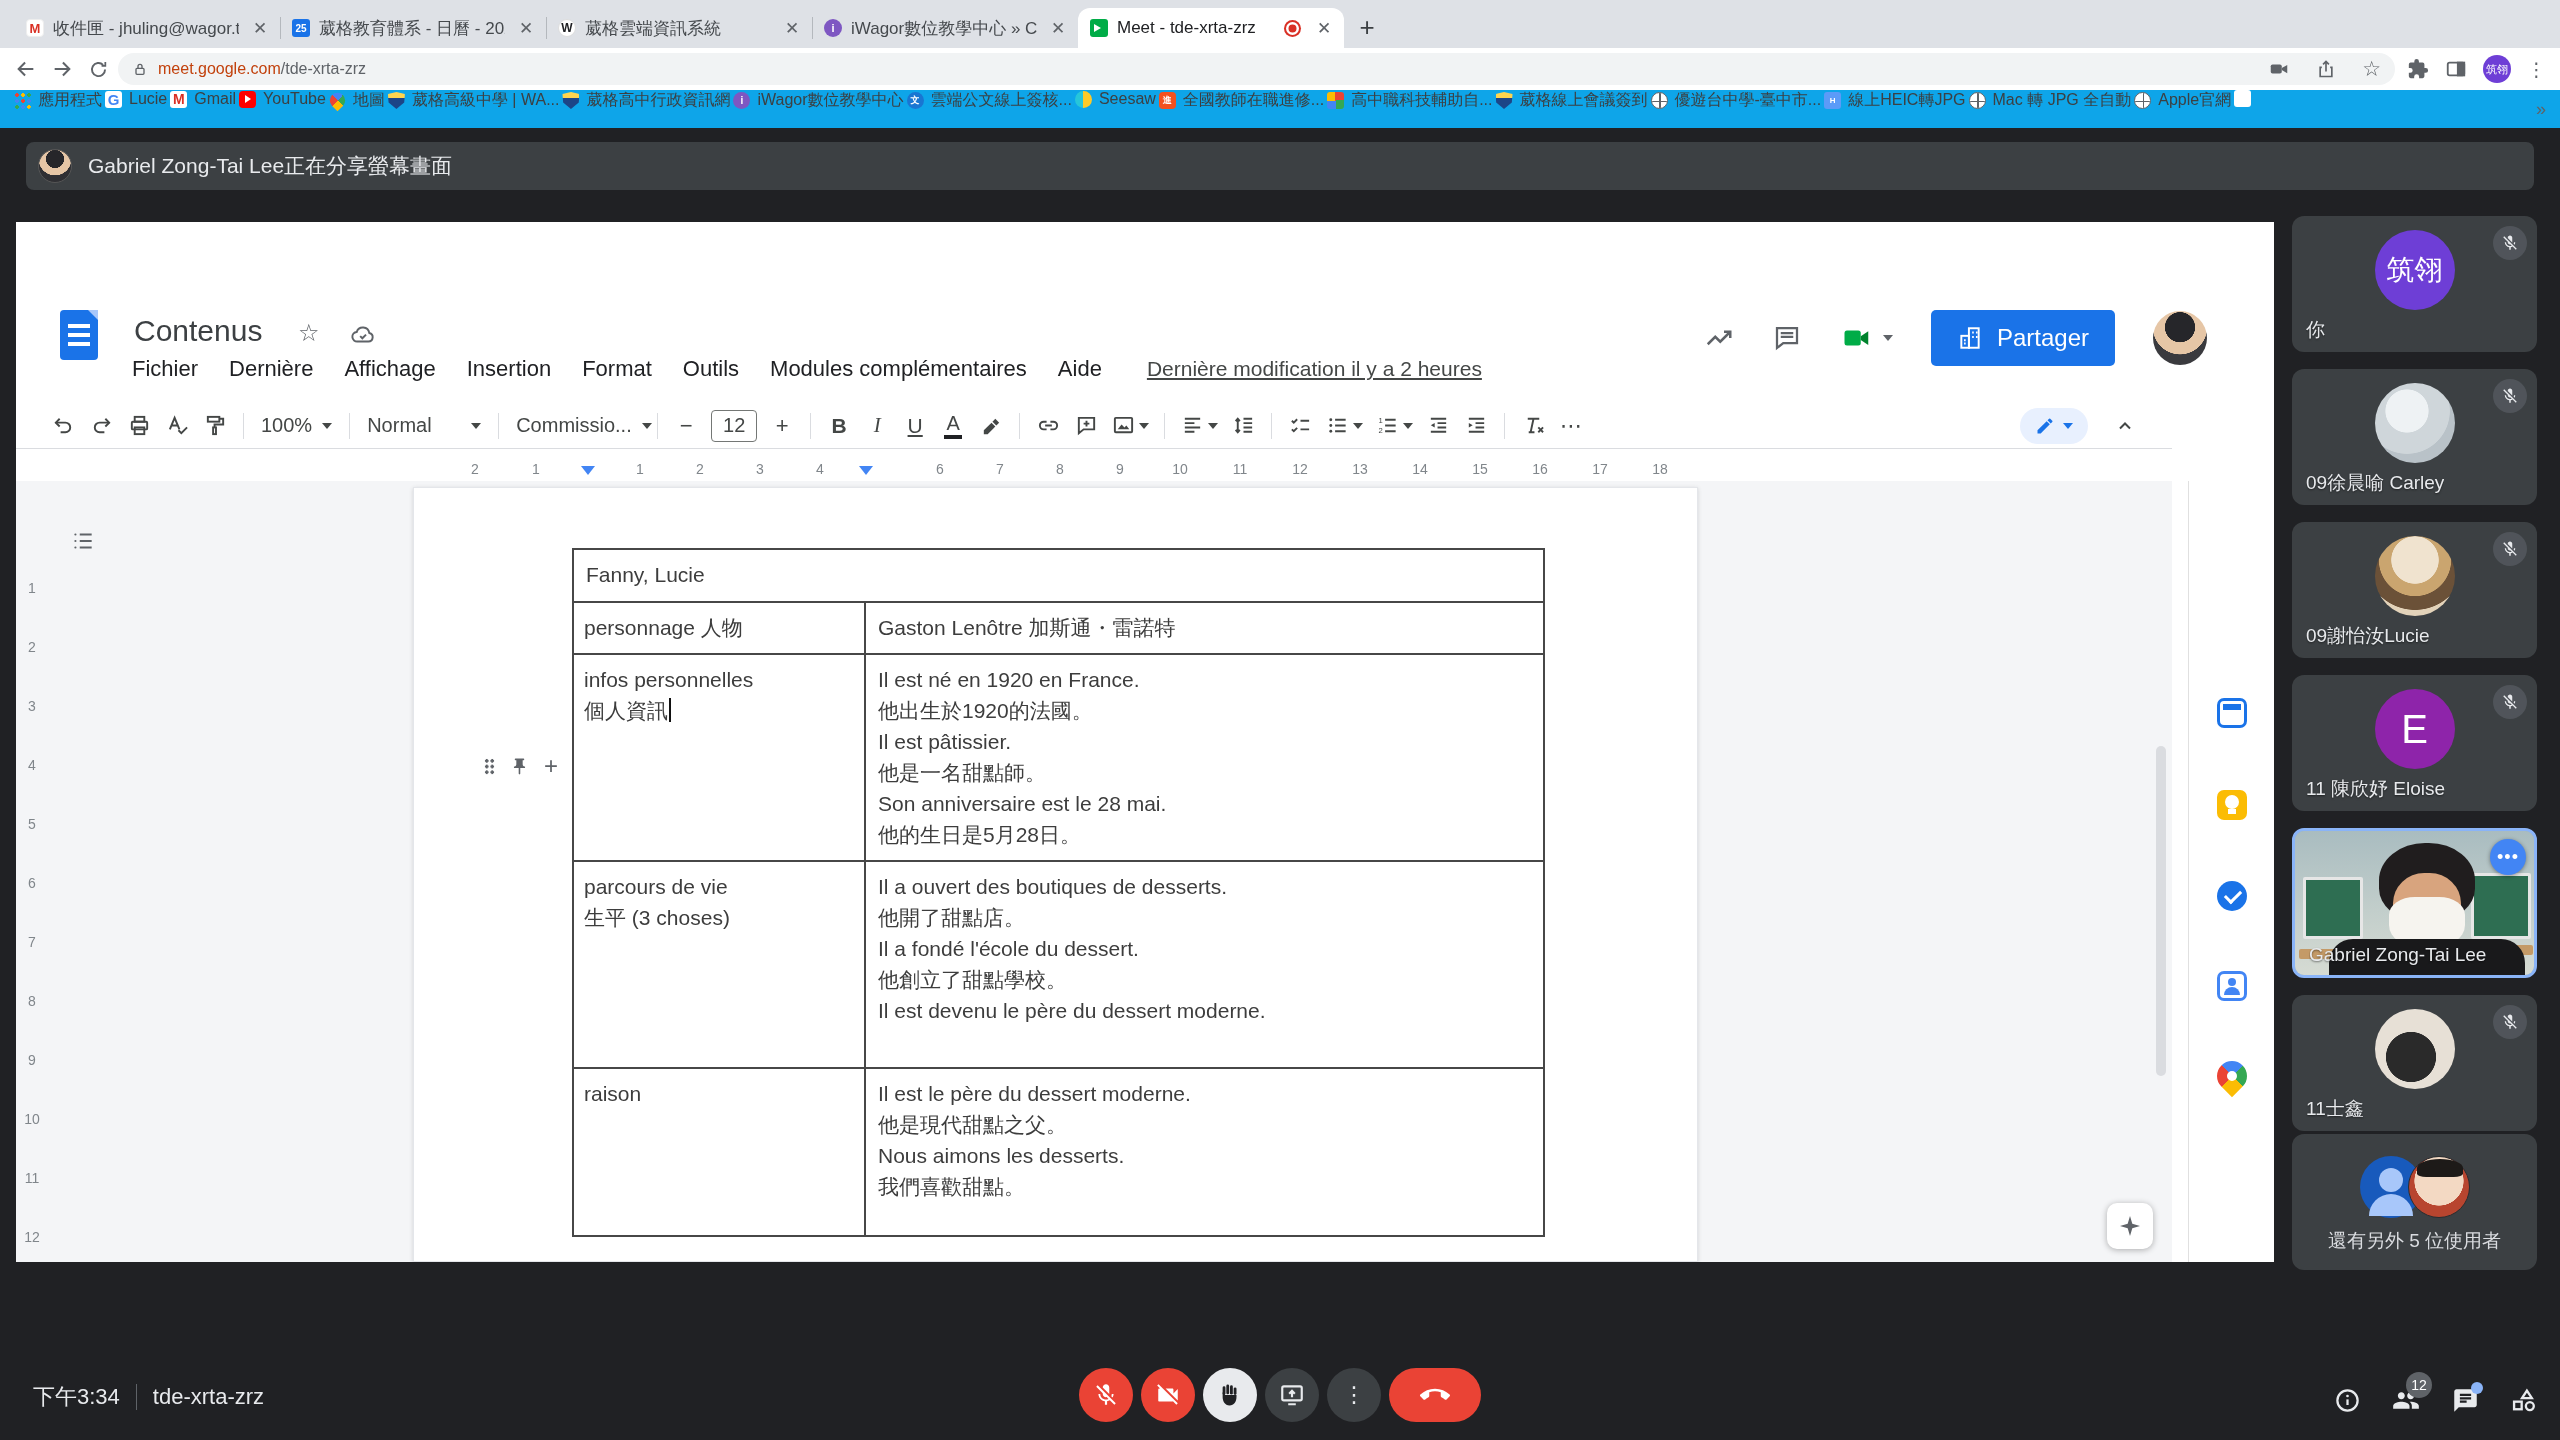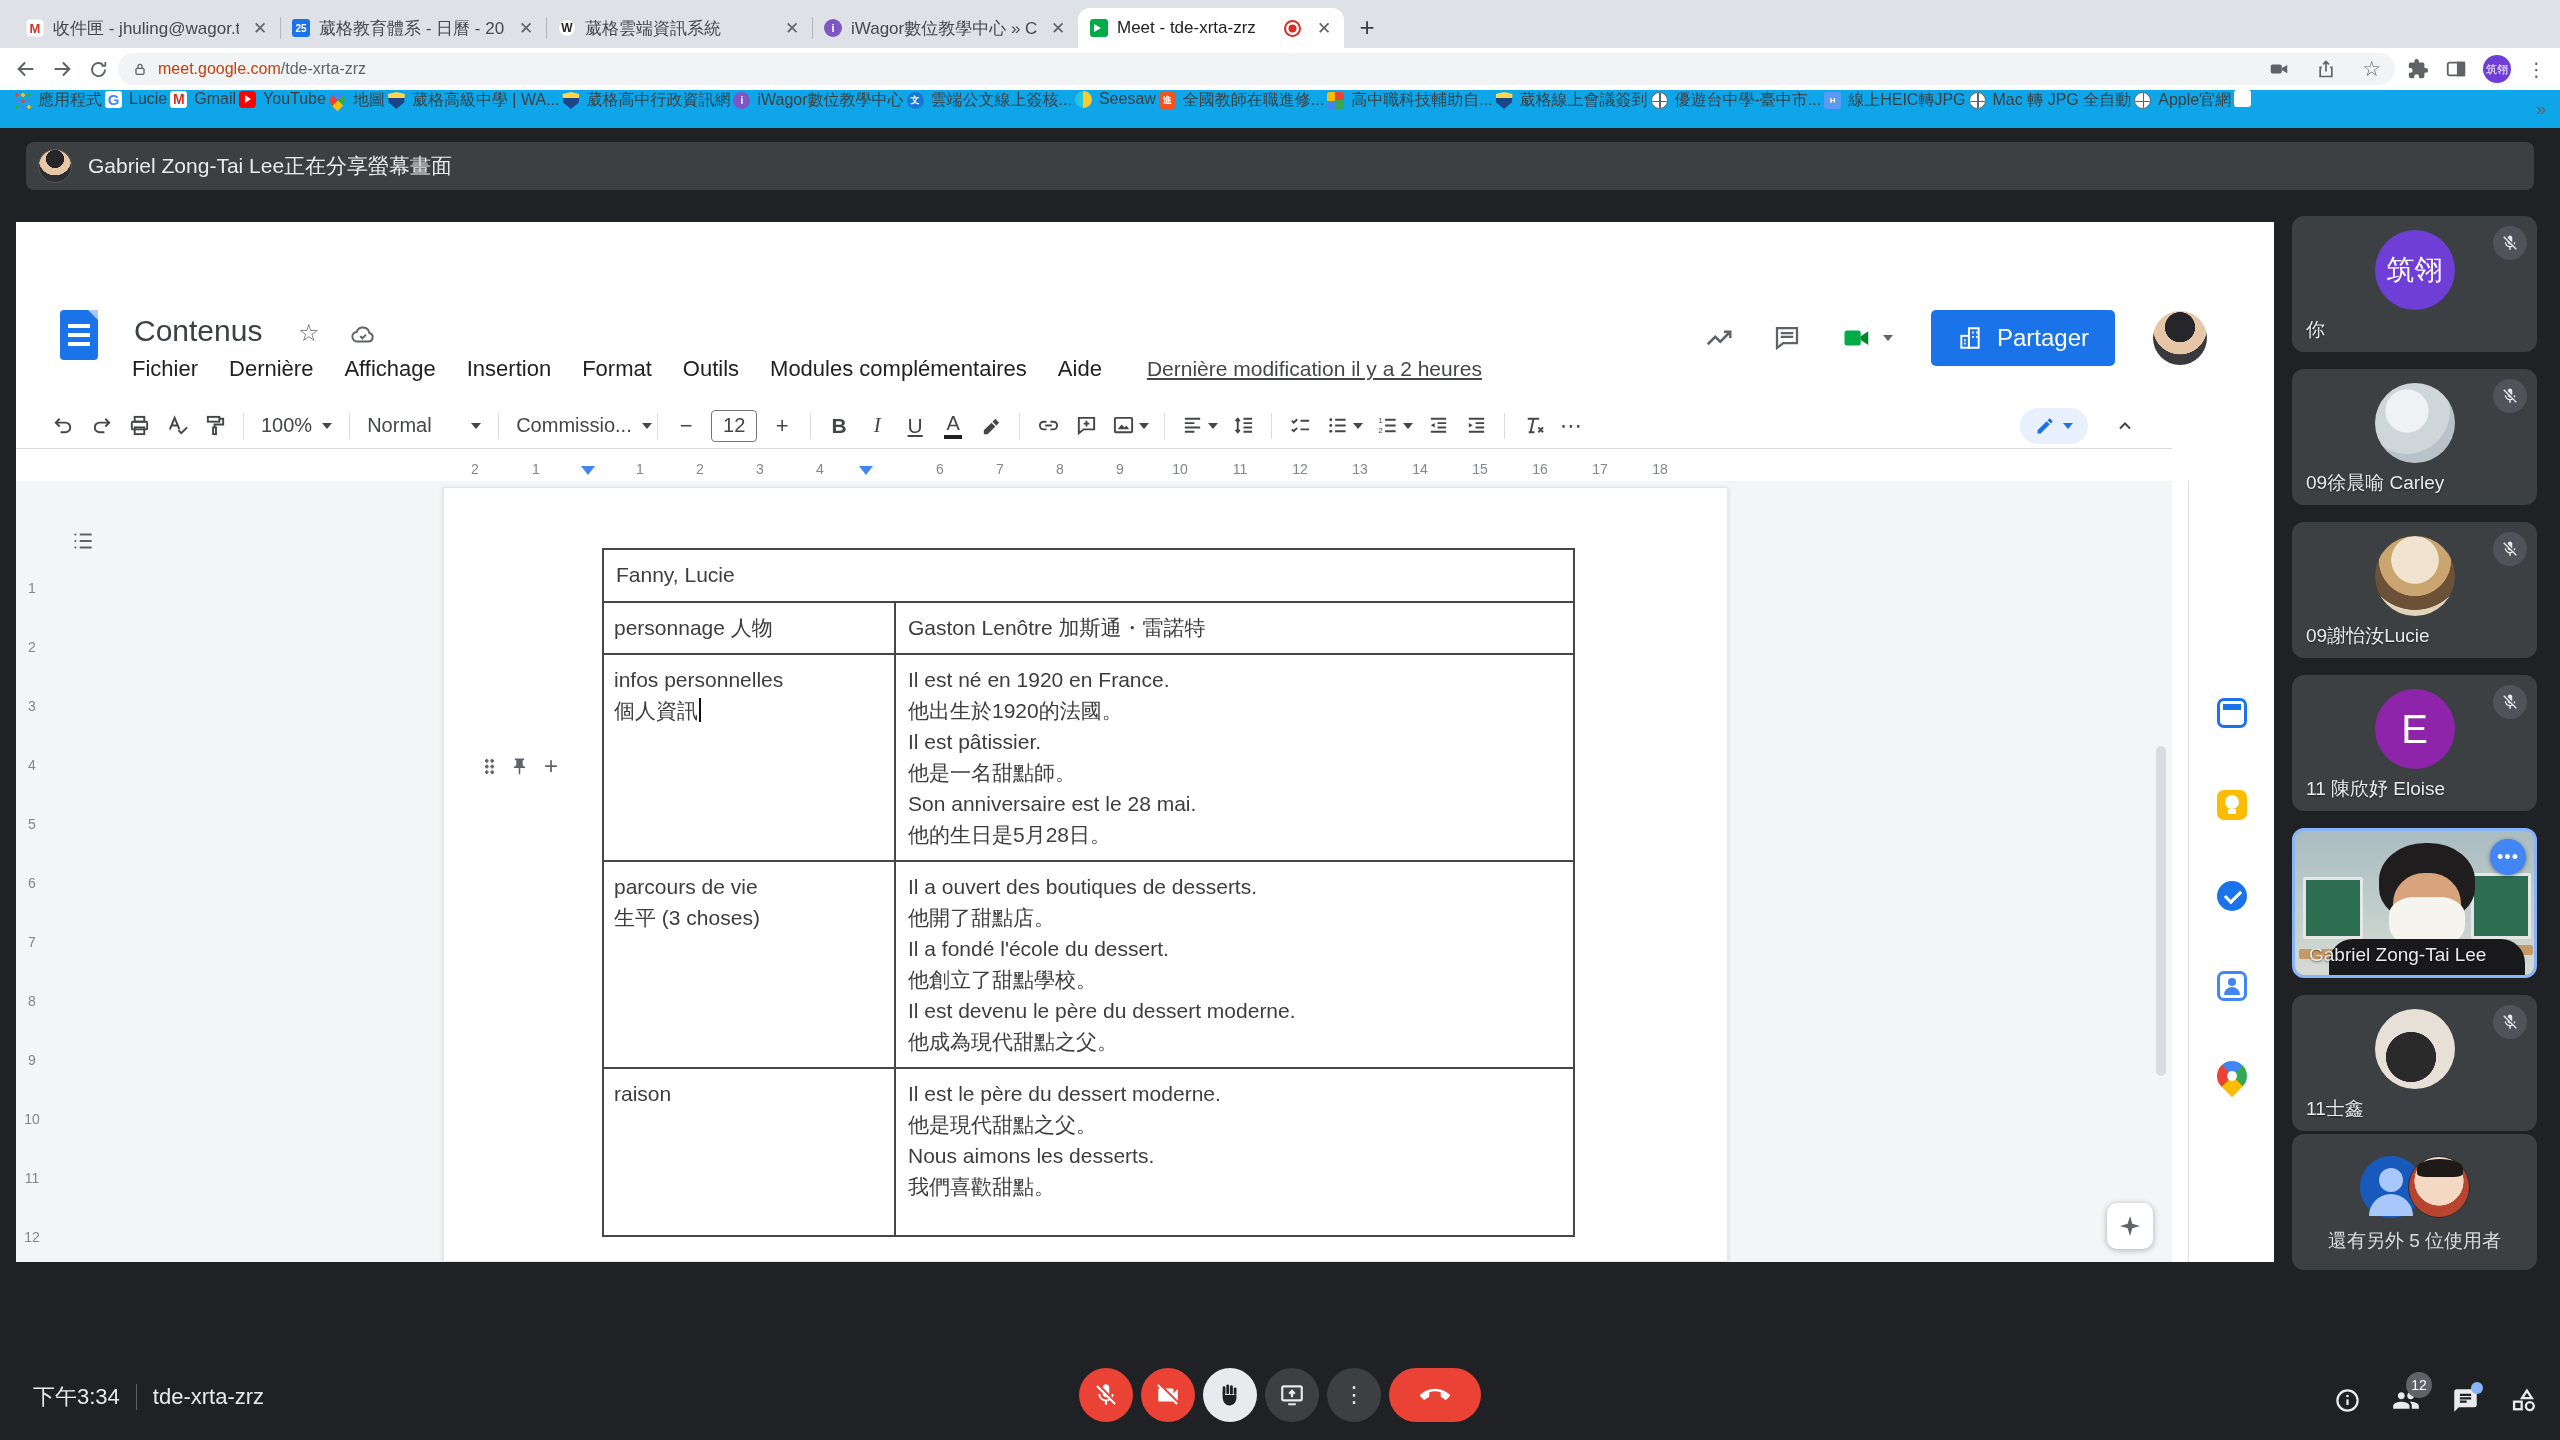--- a/index.html
+++ b/index.html
@@ -116,21 +116,21 @@
   .pen-pill .caret{border-top-color:#1a73e8}
 
   .ruler{position:absolute;top:236px;left:0;width:2156px;height:23px;background:#fff;font-size:14px;color:#80868b}
   .ruler-nums{position:absolute;left:614px;top:3px;display:flex;gap:40px}
   .ruler-nums span{width:20px;text-align:center;flex:none}
   .rl-left{position:absolute;top:3px;width:20px;text-align:center}
   .marker{position:absolute;top:8px;width:0;height:0;border-left:7px solid transparent;border-right:7px solid transparent;
     border-top:9px solid #4285f4}
 
   .canvas{position:absolute;top:259px;left:0;width:2156px;height:781px;background:#f4f5f7}
-  .page{position:absolute;left:427px;top:6px;width:1285px;height:775px;background:#fff;
+  .page{position:absolute;left:397px;top:6px;width:1285px;height:775px;background:#fff;
     border:1px solid #e4e6ea;box-shadow:0 1px 4px rgba(60,64,67,.18)}
 
   .vruler{position:absolute;left:6px;top:99px;display:flex;flex-direction:column;gap:43px;
     font-size:14px;color:#80868b;width:20px;text-align:center}
   .vruler span{height:16px;line-height:16px}
 
   .dtable{position:absolute;left:158px;top:60px;width:973px;border:2px solid #474747;font-size:21px;
     line-height:31px;color:#3d3d3d}
   .drow{display:flex}
   .drow:not(:last-child){border-bottom:2px solid #474747}
@@ -674,21 +674,20 @@
             <div>parcours de vie</div>
                 <div>生平 (3 choses)</div>
               </div>
             <div class="cell2">
 
             <div>Il a ouvert des boutiques de desserts.</div>
                 <div>他開了甜點店。</div>
                 <div>Il a fondé l'école du dessert.</div>
                 <div>他創立了甜點學校。</div>
                 <div>Il est devenu le père du  dessert moderne.</div>
-                <div>他成為現代甜點之父。</div>
               </div>
           </div>
           <div class="drow h-r5">
             <div class="cell1">
 
             <div>raison</div>
               </div>
             <div class="cell2">
 
             <div>Il est le père du dessert moderne.</div>

